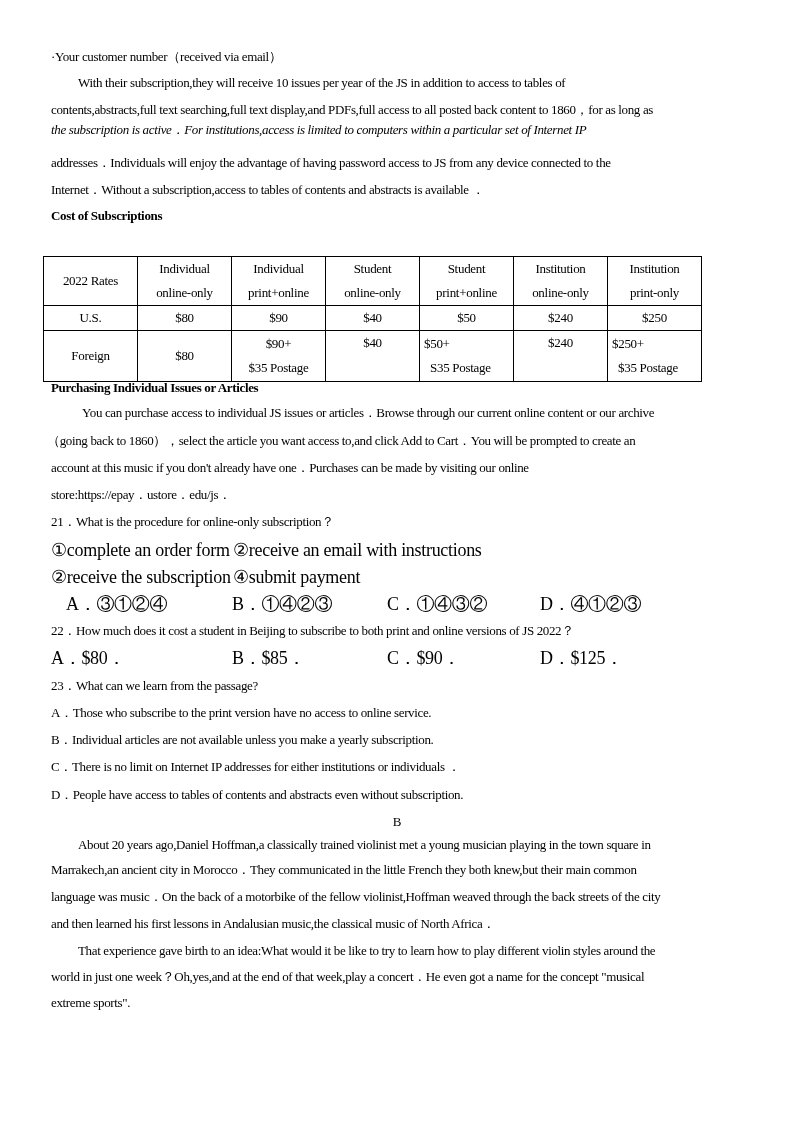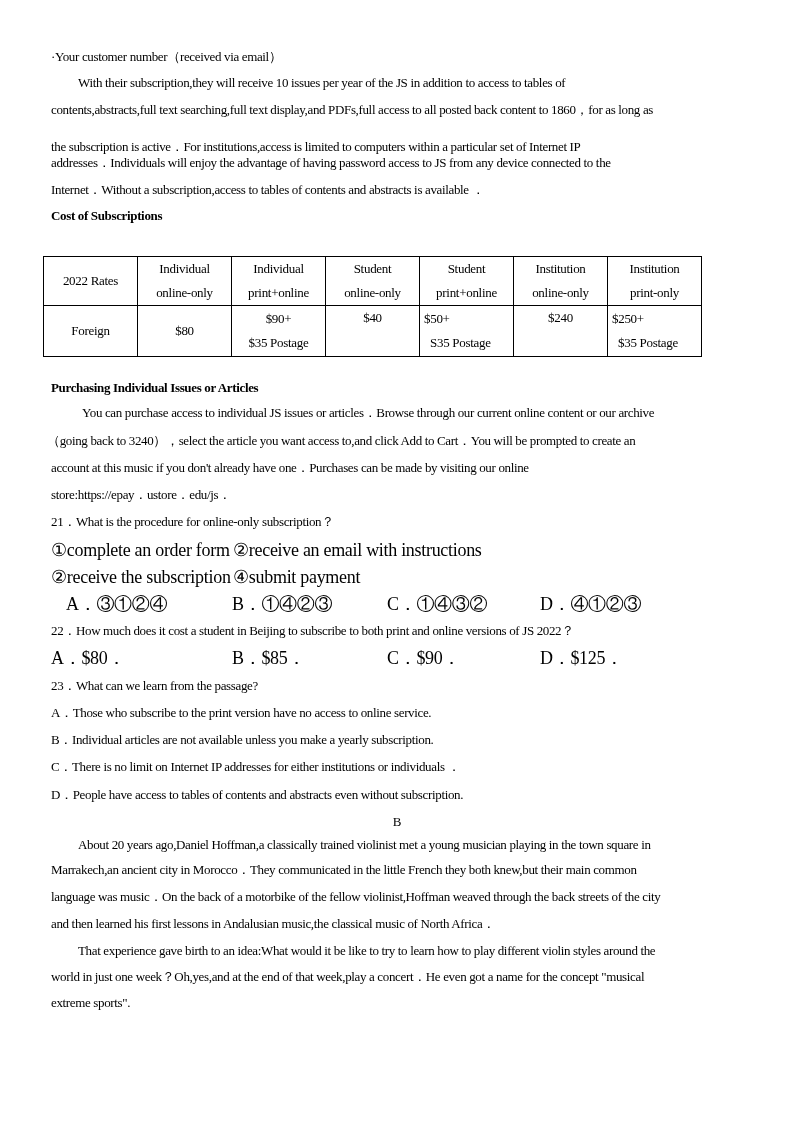--- a/index.html
+++ b/index.html
@@ -34,21 +34,21 @@
   .opt { position: absolute; white-space: nowrap; font-size: 18px; line-height: 16px; letter-spacing: -0.3px; }
 </style>
 </head>
 <body>
 
 <div class="line" style="top:49px; left:51px;">·Your customer number（received via email）</div>
 
 <div>
   <div class="line indent" style="top:75px;">With their subscription,they will receive 10 issues per year of the JS in addition  to access to tables of</div>
   <div class="line" style="top:102px;">contents,abstracts,full text searching,full text display,and PDFs,full access to all  posted back content to 1860，for as long as</div>
-  <div class="line" style="top:139px;">the subscription is active．For institutions,access is limited  to computers within a particular set of Internet IP</div>
+  <div class="line" style="top:122px;font-style:italic;">the subscription is active．For institutions,access is limited  to computers within a particular set of Internet IP</div>
   <div class="line" style="top:155px;">addresses．Individuals  will enjoy the advantage of having password access to JS from any device connected to the</div>
   <div class="line" style="top:182px;">Internet．Without a subscription,access to tables of contents and abstracts is available ．</div>
 </div>
 
 <div class="line bold" style="top:208px;">Cost of Subscriptions</div>
 
 <table class="rates">
   <tbody>
       <tr class="hdr">
     <td class="c0">
@@ -72,20 +72,29 @@
         </td>
     <td class="c5">
           <span class="blk">Institution</span>
           <span class="blk">online-only</span>
         </td>
     <td class="c6">
           <span class="blk">Institution</span>
           <span class="blk">print-only</span>
         </td>
   </tr>
+  <tr class="us">
+    <td>U.S.</td>
+    <td>$80</td>
+    <td>$90</td>
+    <td>$40</td>
+    <td>$50</td>
+    <td>$240</td>
+    <td>$250</td>
+  </tr>
   <tr class="fr">
     <td>Foreign</td>
     <td>$80</td>
     <td>
           <span class="blk">$90+</span>
           <span class="blk">$35 Postage</span>
         </td>
     <td class="top">$40</td>
     <td class="left">
           <span class="blk">$50+</span>
@@ -97,21 +106,21 @@
           <span class="blk" style="padding-left:6px;">$35 Postage</span>
         </td>
   </tr>
 </tbody>
   </table>
 
 <div class="line bold" style="top:380px;">Purchasing Individual Issues or Articles</div>
 
 <div>
   <div class="line" style="top:405px; left:82px;">You  can purchase access to individual  JS issues or articles．Browse through our current online  content or our archive</div>
-  <div class="line" style="top:433px; left:47px;">（going back to 3240），select the article you want access to,and click Add to Cart．You will be prompted to create an</div>
+  <div class="line" style="top:433px; left:47px;">（going back to 1860），select the article you want access to,and click Add to Cart．You will be prompted to create an</div>
   <div class="line" style="top:460px;">account at this music if you don't already have one．Purchases can be made by visiting  our online</div>
   <div class="line" style="top:487px;">store:https://epay．ustore．edu/js．</div>
 </div>
 
 <div>
   <div class="line" style="top:514px;">21．What is the procedure for online-only  subscription？</div>
   <div class="opt" style="top:542px; left:51px;">①complete an order form</div>
   <div class="opt" style="top:542px; left:233px;">②receive an email  with instructions</div>
   <div class="opt" style="top:569px; left:51px;">②receive the subscription</div>
   <div class="opt" style="top:569px; left:233px;">④submit payment</div>

